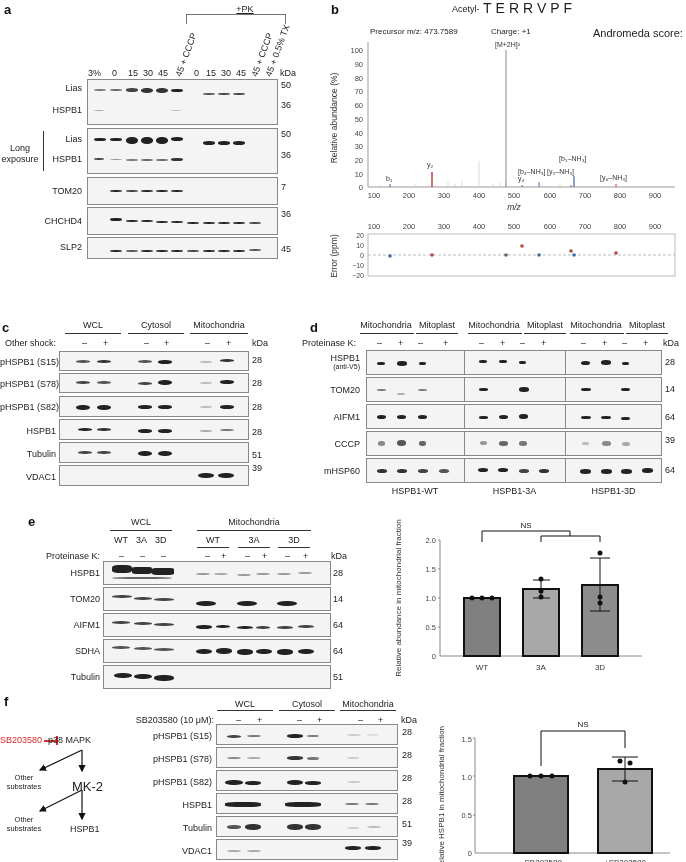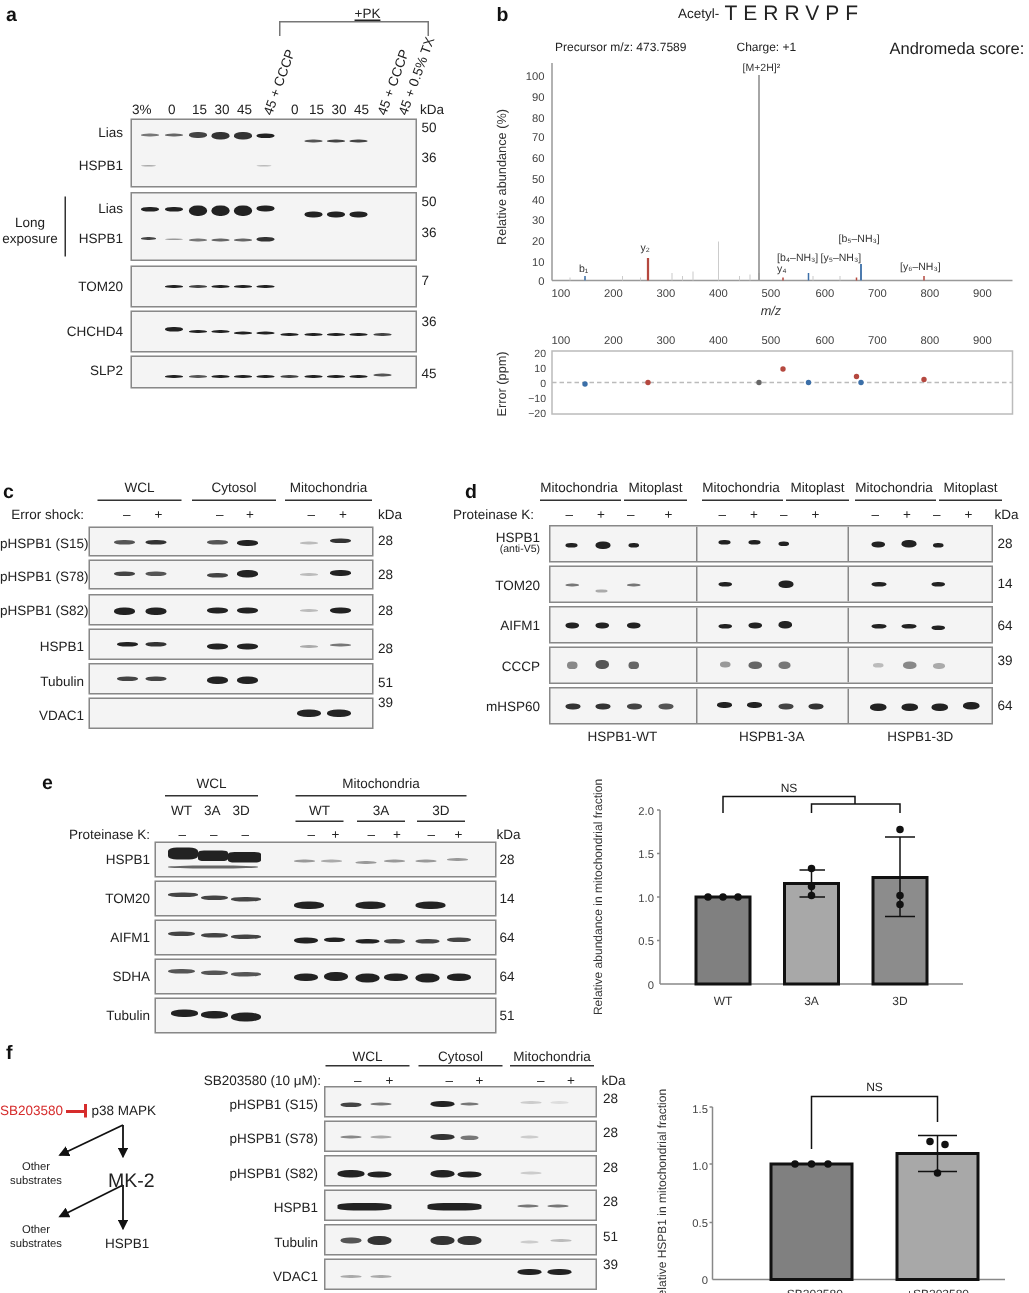--- a/index.html
+++ b/index.html
@@ -268,21 +268,21 @@
 </div>
 
 <div>
   <div class="plabel" style="left:2px;top:320px;">c</div>
   <div class="hdr" style="left:65px;top:320px;width:56px;">WCL</div>
   <div class="uline" style="left:65px;top:333px;width:56px;"></div>
   <div class="hdr" style="left:128px;top:320px;width:56px;">Cytosol</div>
   <div class="uline" style="left:128px;top:333px;width:56px;"></div>
   <div class="hdr" style="left:190px;top:320px;width:58px;">Mitochondria</div>
   <div class="uline" style="left:190px;top:333px;width:58px;"></div>
-  <div class="lbl" style="left:0px;top:338px;width:56px;">Error shock:</div>
+  <div class="lbl" style="left:0px;top:338px;width:56px;">Other shock:</div>
   <div class="hdr" style="left:82px;top:338px;">–</div>
   <div class="hdr" style="left:103px;top:338px;">+</div>
   <div class="hdr" style="left:144px;top:338px;">–</div>
   <div class="hdr" style="left:164px;top:338px;">+</div>
   <div class="hdr" style="left:205px;top:338px;">–</div>
   <div class="hdr" style="left:226px;top:338px;">+</div>
   <div class="kda" style="left:252px;top:338px;">kDa</div>
 
   <div class="blot" style="left:59px;top:351px;width:190px;height:20px;">
     <div class="band" style="left:16px;top:8px;width:14px;height:3px;background:#555"></div>
@@ -595,21 +595,21 @@
     </g>
   </svg>
 </div>
 
 <div>
   <div class="plabel" style="left:4px;top:694px;">f</div>
 
   <div class="abs" style="left:0px;top:735px;font-size:9px;color:#d62c2c;">SB203580</div>
   <div class="abs" style="left:44px;top:740px;width:12px;height:1.5px;background:#d62c2c;"></div>
   <div class="abs" style="left:56px;top:736px;width:1.5px;height:9px;background:#d62c2c;"></div>
-  <div class="abs" style="left:61px;top:735px;font-size:9px;">p38 MAPK</div>
+  <div class="abs" style="left:48px;top:735px;font-size:9px;">p38 MAPK</div>
   <svg class="abs" style="left:0;top:745px;" width="110" height="100">
     <defs>
         <marker id="ah" markerWidth="6" markerHeight="6" refX="5" refY="3" orient="auto">
           <path d="M0,0 L6,3 L0,6 z" fill="#111"></path>
         </marker>
       </defs>
     <g stroke="#111" stroke-width="1.2" fill="none">
       <line x1="82" y1="5" x2="82" y2="26" marker-end="url(#ah)"></line>
       <line x1="82" y1="5" x2="40" y2="25" marker-end="url(#ah)"></line>
       <line x1="82" y1="45" x2="82" y2="74" marker-end="url(#ah)"></line>

